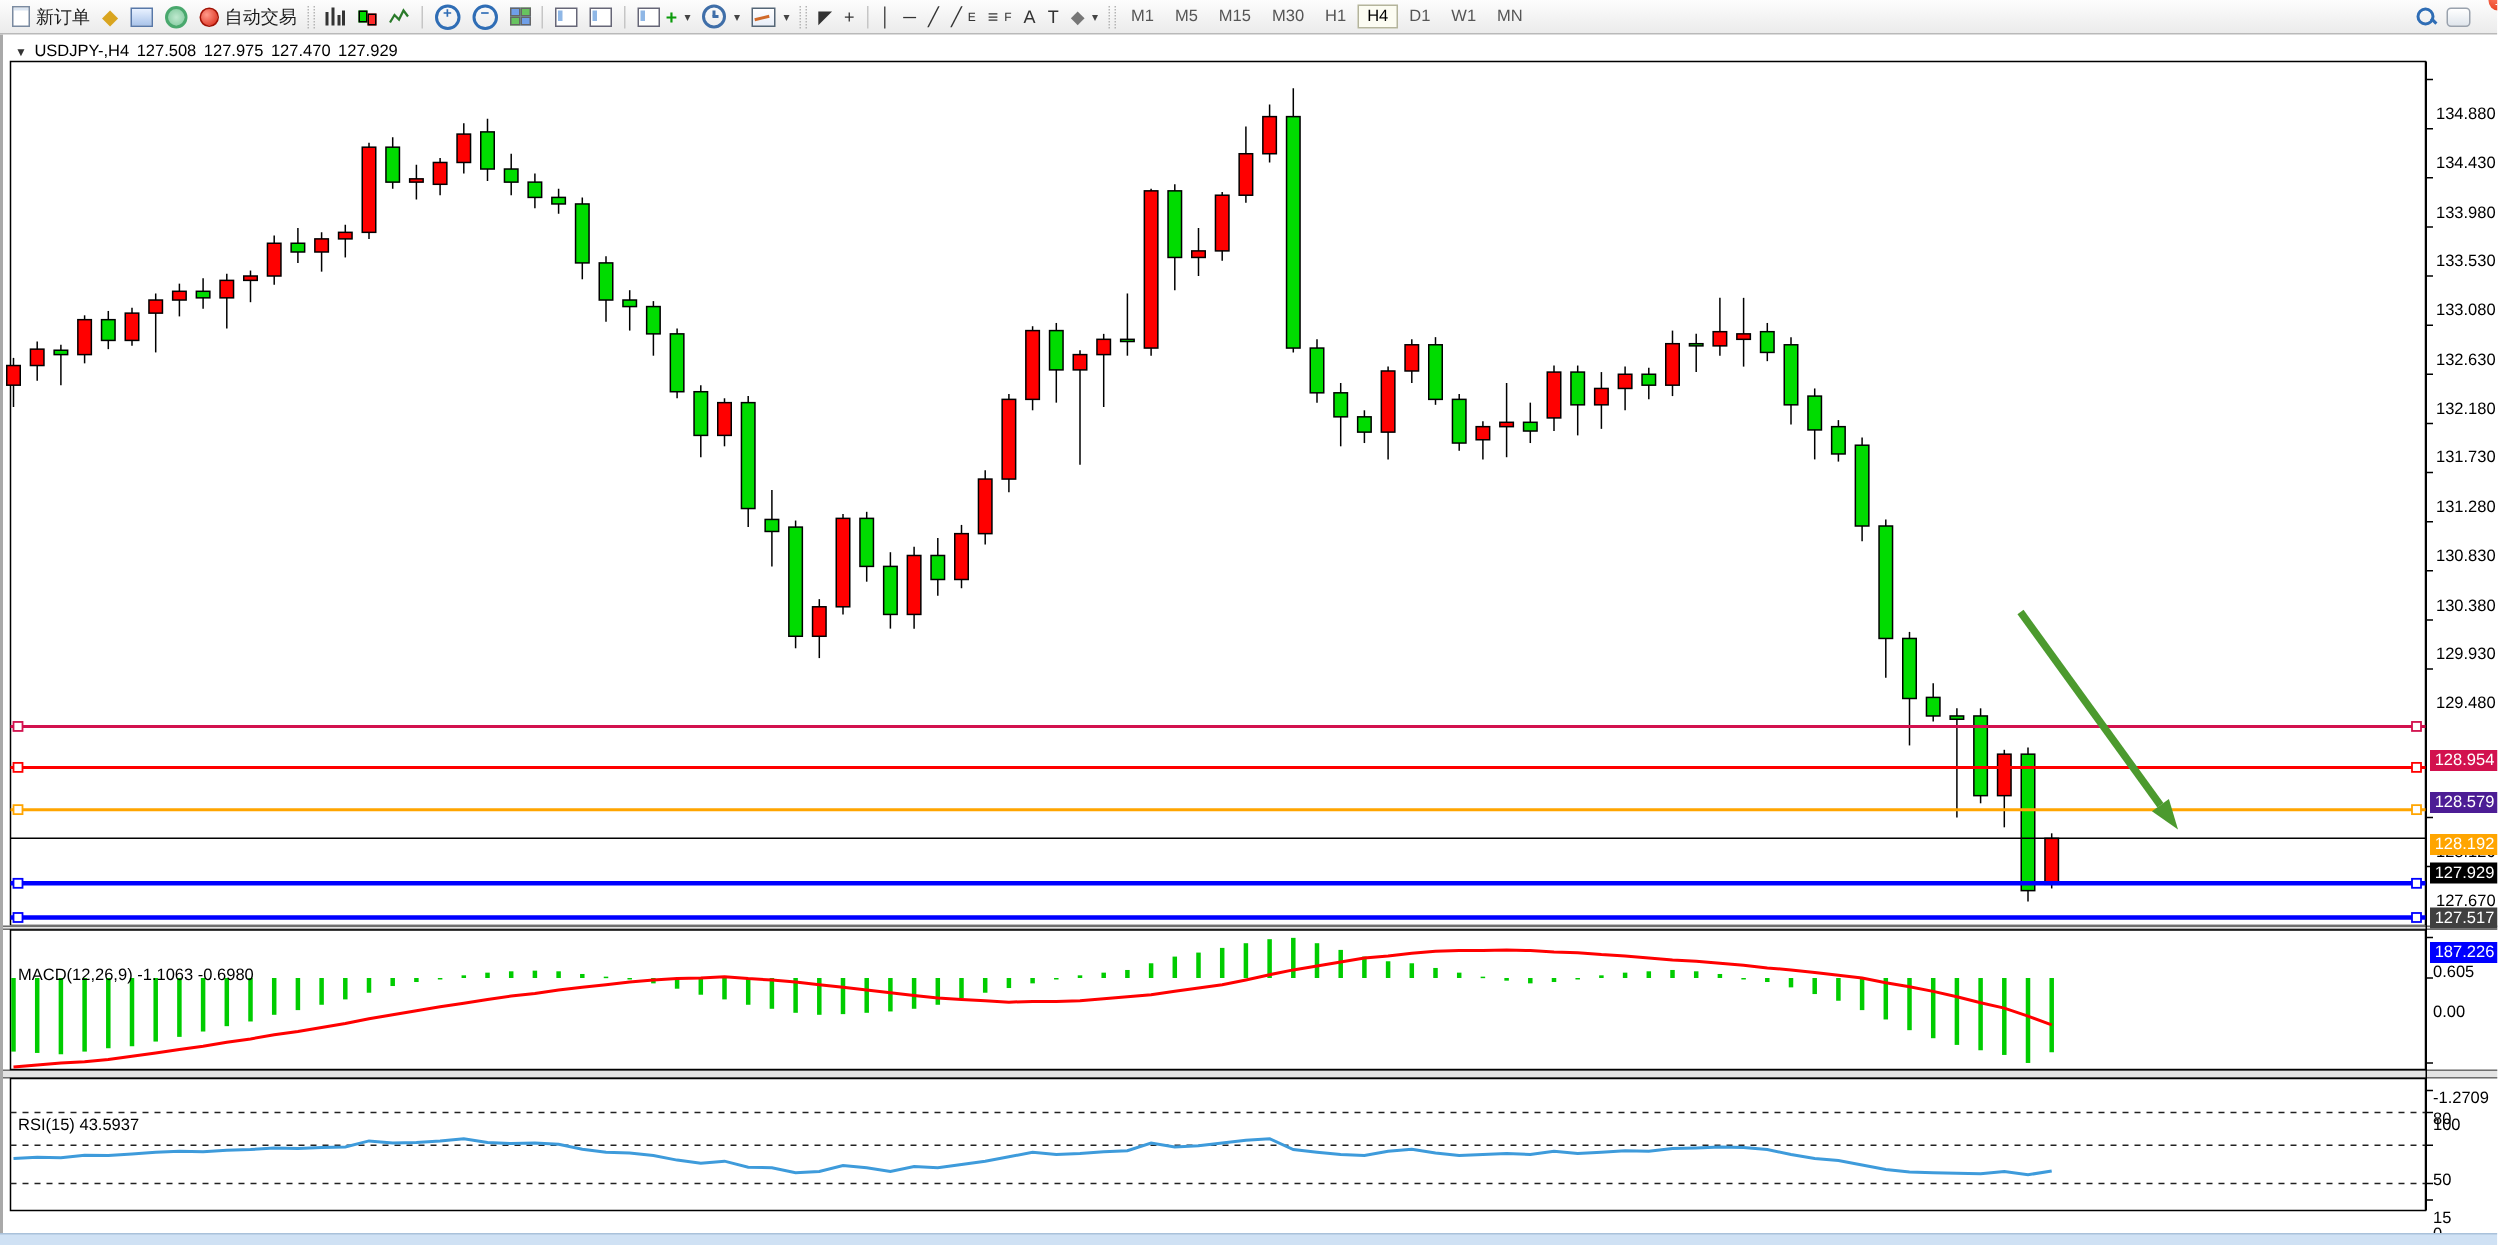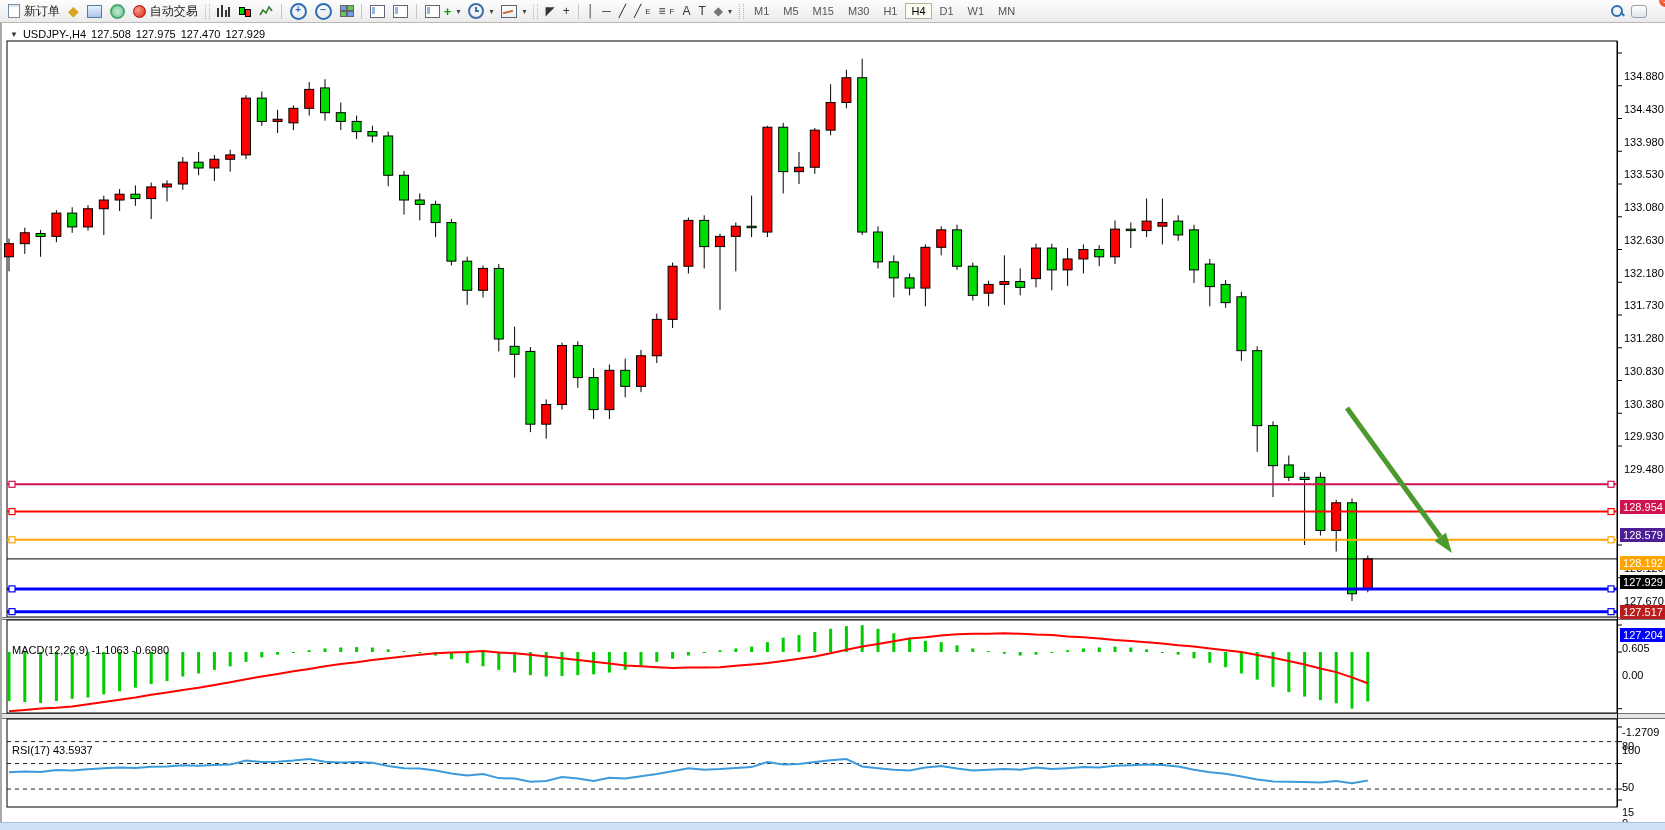--- a/index.html
+++ b/index.html
@@ -526,21 +526,21 @@
         <line x1="1615" y1="789.05" x2="1620" y2="789.05" stroke="#000"></line>
         <line x1="1615" y1="800" x2="1620" y2="800" stroke="#000"></line>
       </svg>
     <div id="labels">
       <div class="pane-label" style="left:10px;top:621px">
         <span>MACD(12,26,9)</span>
         <span>-1.1063</span>
         <span>-0.6980</span>
       </div>
       <div class="pane-label" style="left:10px;top:721px">
-        <span>RSI(17)</span>
+        <span>RSI(15)</span>
         <span>43.5937</span>
       </div>
     <div class="tick-label" style="left: 1622px; top: 47px;">134.880</div>
         <div class="tick-label" style="left: 1622px; top: 79.751px;">134.430</div>
         <div class="tick-label" style="left: 1622px; top: 112.502px;">133.980</div>
         <div class="tick-label" style="left: 1622px; top: 145.253px;">133.530</div>
         <div class="tick-label" style="left: 1622px; top: 178.004px;">133.080</div>
         <div class="tick-label" style="left: 1622px; top: 210.755px;">132.630</div>
         <div class="tick-label" style="left: 1622px; top: 243.506px;">132.180</div>
         <div class="tick-label" style="left: 1622px; top: 276.257px;">131.730</div>
@@ -548,22 +548,22 @@
         <div class="tick-label" style="left: 1622px; top: 341.759px;">130.830</div>
         <div class="tick-label" style="left: 1622px; top: 374.51px;">130.380</div>
         <div class="tick-label" style="left: 1622px; top: 407.261px;">129.930</div>
         <div class="tick-label" style="left: 1622px; top: 440.012px;">129.480</div>
         <div class="tick-label" style="left: 1622px; top: 538.993px;">128.120</div>
         <div class="tick-label" style="left: 1622px; top: 571.744px;">127.670</div>
         <div class="price-badge" style="left: 1618px; top: 477.294px; background: rgb(210, 17, 78);">128.954</div>
         <div class="price-badge" style="left: 1618px; top: 504.587px; background: #4c1d95;">128.579</div>
         <div class="price-badge" style="left: 1618px; top: 532.753px; background: rgb(255, 165, 0);">128.192</div>
         <div class="price-badge" style="left: 1618px; top: 551.894px; background: rgb(0, 0, 0);">127.929</div>
-        <div class="price-badge" style="left: 1618px; top: 581.879px; background: #b91c1c;">127.517</div>
-        <div class="price-badge" style="left: 1618px; top: 604.659px; background: rgb(0, 0, 255);">127.204</div>
+        <div class="price-badge" style="left: 1618px; top: 581.879px; background: #404040;">127.517</div>
+        <div class="price-badge" style="left: 1618px; top: 604.659px; background: rgb(0, 0, 255);">187.226</div>
         <div class="tick-label" style="left: 1620px; top: 619.017px;">0.605</div>
         <div class="tick-label" style="left: 1620px; top: 646px;">0.00</div>
         <div class="tick-label" style="left: 1620px; top: 702.682px;">-1.2709</div>
         <div class="tick-label" style="left: 1620px; top: 721px;">100</div>
         <div class="tick-label" style="left: 1620px; top: 717px;">80</div>
         <div class="tick-label" style="left: 1620px; top: 757.5px;">50</div>
         <div class="tick-label" style="left: 1620px; top: 783.05px;">15</div>
         <div class="tick-label" style="left: 1620px; top: 794px;">0</div>
       </div>
   </div>

